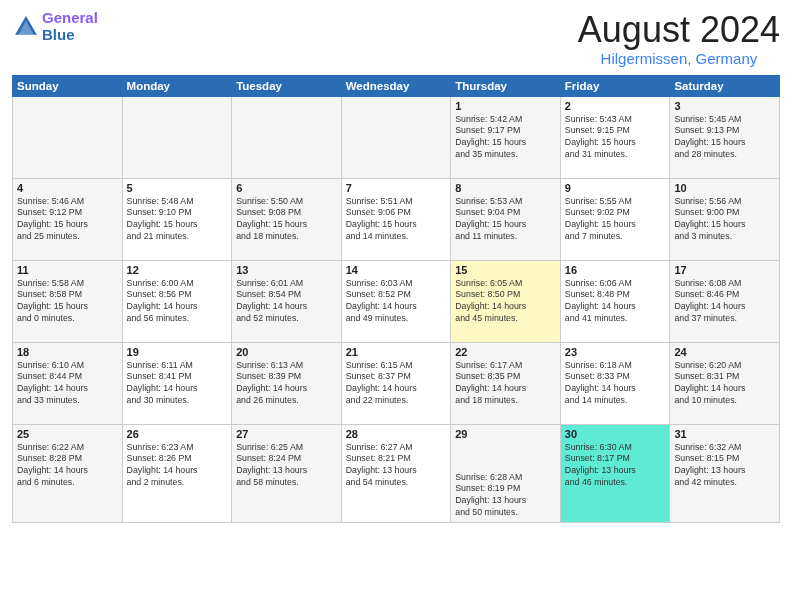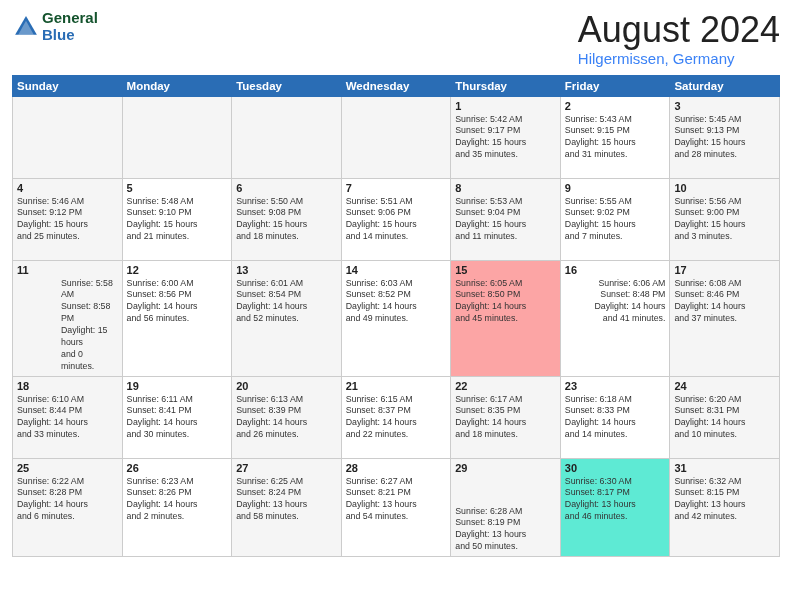--- a/index.html
+++ b/index.html
@@ -26,33 +26,33 @@
       gap: 2px;
     }
     .logo-text {
       display: flex;
       flex-direction: column;
       line-height: 1.1;
     }
     .logo-general {
       font-size: 15px;
       font-weight: bold;
-      color: #14532d;
+      color: #8b5cf6;
     }
     .logo-blue {
       font-size: 15px;
       font-weight: bold;
       color: #2a6db5;
     }
     .logo-icon {
       width: 28px;
       height: 28px;
     }
     .title-block {
-      text-align: left;
+      text-align: center;
     }
     .month-title {
       font-size: 36px;
       font-weight: normal;
       color: #222;
       line-height: 1.1;
     }
     .location {
       font-size: 15px;
       color: #3b82f6;
@@ -213,21 +213,21 @@
             <span class="day-num">10</span>
             <div class="day-info" style="white-space: pre-line;">Sunrise: 5:56 AM
 Sunset: 9:00 PM
 Daylight: 15 hours
 and 3 minutes.</div>
           </td>
         </tr>
         <tr>
           <td style="background: rgb(245, 245, 245);">
             <span class="day-num">11</span>
-            <div class="day-info" style="white-space: pre-line; margin-left: 44px;">Sunrise: 5:58 AM
+            <div class="day-info" style="white-space: pre-line;">Sunrise: 5:58 AM
 Sunset: 8:58 PM
 Daylight: 15 hours
 and 0 minutes.</div>
           </td>
           <td style="background: rgb(255, 255, 255);">
             <span class="day-num">12</span>
             <div class="day-info" style="white-space: pre-line;">Sunrise: 6:00 AM
 Sunset: 8:56 PM
 Daylight: 14 hours
 and 56 minutes.</div>
@@ -239,30 +239,30 @@
 Daylight: 14 hours
 and 52 minutes.</div>
           </td>
           <td style="background: rgb(255, 255, 255);">
             <span class="day-num">14</span>
             <div class="day-info" style="white-space: pre-line;">Sunrise: 6:03 AM
 Sunset: 8:52 PM
 Daylight: 14 hours
 and 49 minutes.</div>
           </td>
-          <td style="background: #fca5a5;">
+          <td style="background: #fef9c3;">
             <span class="day-num">15</span>
             <div class="day-info" style="white-space: pre-line;">Sunrise: 6:05 AM
 Sunset: 8:50 PM
 Daylight: 14 hours
 and 45 minutes.</div>
           </td>
           <td style="background: rgb(255, 255, 255);">
             <span class="day-num">16</span>
-            <div class="day-info" style="white-space: pre-line; text-align: right;">Sunrise: 6:06 AM
+            <div class="day-info" style="white-space: pre-line;">Sunrise: 6:06 AM
 Sunset: 8:48 PM
 Daylight: 14 hours
 and 41 minutes.</div>
           </td>
           <td style="background: rgb(245, 245, 245);">
             <span class="day-num">17</span>
             <div class="day-info" style="white-space: pre-line;">Sunrise: 6:08 AM
 Sunset: 8:46 PM
 Daylight: 14 hours
 and 37 minutes.</div>

